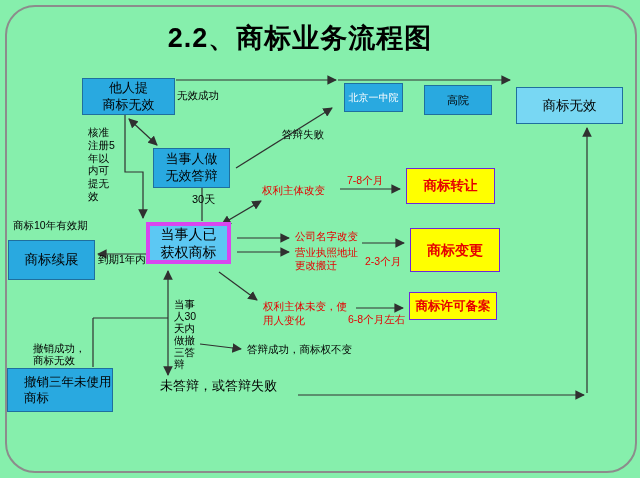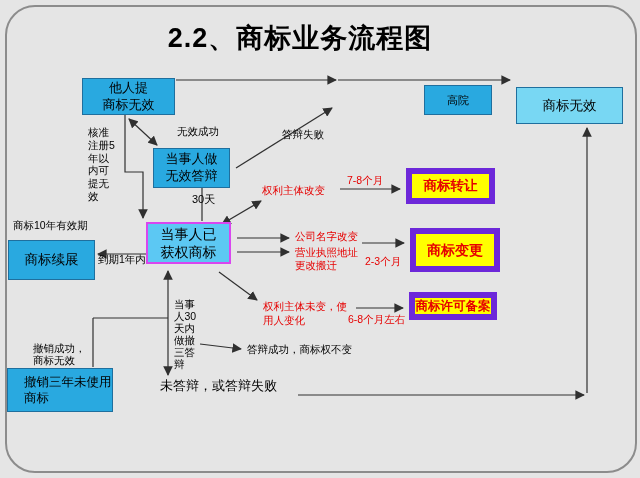--- a/index.html
+++ b/index.html
@@ -1,42 +1,42 @@
 <!DOCTYPE html>
 <html><head>
 <meta charset="utf-8">
 <style>
   html,body{margin:0;padding:0;background:#fff;}
-  #stage{position:relative;width:640px;height:478px;background:#e5e5e5;overflow:hidden;
+  #stage{position:relative;width:640px;height:478px;background:#86efac;overflow:hidden;
          font-family:"Liberation Sans","DejaVu Sans",sans-serif;color:#000;}
   #slide-border{position:absolute;left:5px;top:5px;width:628px;height:464px;
          border:2px solid #8c8c8c;border-radius:30px;}
   #title{position:absolute;left:110px;top:20px;width:380px;text-align:center;
          font-size:27px;font-weight:bold;letter-spacing:1px;}
   .box{position:absolute;display:flex;align-items:center;justify-content:center;
        text-align:center;white-space:pre-line;line-height:1.3;box-sizing:border-box;}
   .blue{background:#29a9e0;border:1px solid #20master;border:1px solid #1f6f9e;}
-  .lightblue{background:#5cc8f3;border:2px solid #d946ef;text-align:right;}
+  .lightblue{background:#5cc8f3;border:4px solid #d946ef;text-align:right;}
   .lighterblue{background:#78d7f3;border:1px solid #1f6f9e;}
-  .yellow{background:#ffff00;border:6px solid #6d28d9;color:#e60000;font-weight:bold;}
+  .yellow{background:#ffff00;border:1px solid #6d28d9;color:#e60000;font-weight:bold;}
   .lbl{position:absolute;white-space:pre-line;font-size:10.5px;line-height:1.2;}
   .red{color:#e60000;}
   #b-taren{left:82px;top:78px;width:93px;height:37px;font-size:13px;}
   #b-wuxiao-dabian{left:153px;top:148px;width:77px;height:40px;font-size:13px;}
   #b-huoquan{left:146px;top:222px;width:85px;height:42px;font-size:14px;}
   #b-beijing{left:344px;top:83px;width:59px;height:29px;font-size:10px;color:#fff;}
   #b-gaoyuan{left:424px;top:85px;width:68px;height:30px;font-size:11px;}
   #b-sb-wuxiao{left:516px;top:87px;width:107px;height:37px;font-size:13.5px;}
   #b-xuzhan{left:8px;top:240px;width:87px;height:40px;font-size:13.5px;}
   #b-chexiao{left:7px;top:368px;width:106px;height:44px;font-size:12.5px;
              justify-content:flex-start;text-align:left;padding-left:16px;}
   #b-zhuanrang{left:406px;top:168px;width:89px;height:36px;font-size:13.5px;}
   #b-biangeng{left:410px;top:228px;width:90px;height:44px;font-size:14px;}
   #b-xuke{left:409px;top:292px;width:88px;height:28px;font-size:12.5px;}
-  #l-wuxiao-cg{left:177px;top:89px;margin-top:36px;}
+  #l-wuxiao-cg{left:177px;top:89px;}
   #l-dabian-sb{left:282px;top:128px;}
   #l-hezhun{left:88px;top:126px;line-height:1.22;}
   #l-30tian{left:192px;top:193px;font-size:11px;}
   #l-youxiaoqi{left:13px;top:219px;}
   #l-daoqi{left:98px;top:253px;}
   #l-chesan{left:174px;top:299px;line-height:1.14;}
   #l-chexiao-cg{left:33px;top:342px;line-height:1.15;}
   #l-weidabian{left:160px;top:378px;font-size:13px;}
   #l-dabian-cg{left:247px;top:343px;}
   #l-quanli-gb{left:262px;top:184px;}
@@ -84,20 +84,21 @@
     <line x1="298" y1="395" x2="584" y2="395" marker-end="url(#ah)"></line>
     <line x1="587" y1="393" x2="587" y2="128" marker-end="url(#ah)"></line>
   </svg>
 
   <div class="box blue" id="b-taren">他人提
 商标无效</div>
   <div class="box blue" id="b-wuxiao-dabian">当事人做
 无效答辩</div>
   <div class="box lightblue" id="b-huoquan">当事人已
 获权商标</div>
+  <div class="box blue" id="b-beijing">北京一中院</div>
   <div class="box blue" id="b-gaoyuan">高院</div>
   <div class="box lighterblue" id="b-sb-wuxiao">商标无效</div>
   <div class="box blue" id="b-xuzhan">商标续展</div>
   <div class="box blue" id="b-chexiao">撤销三年未使用
 商标</div>
   <div class="box yellow" id="b-zhuanrang">商标转让</div>
   <div class="box yellow" id="b-biangeng">商标变更</div>
   <div class="box yellow" id="b-xuke">商标许可备案</div>
 
   <div class="lbl" id="l-wuxiao-cg">无效成功</div>

